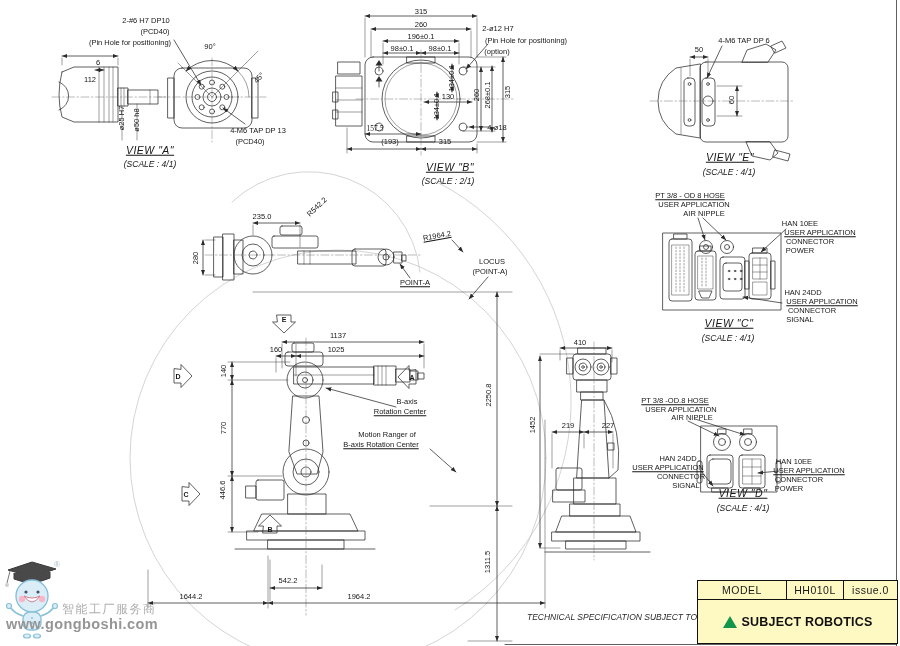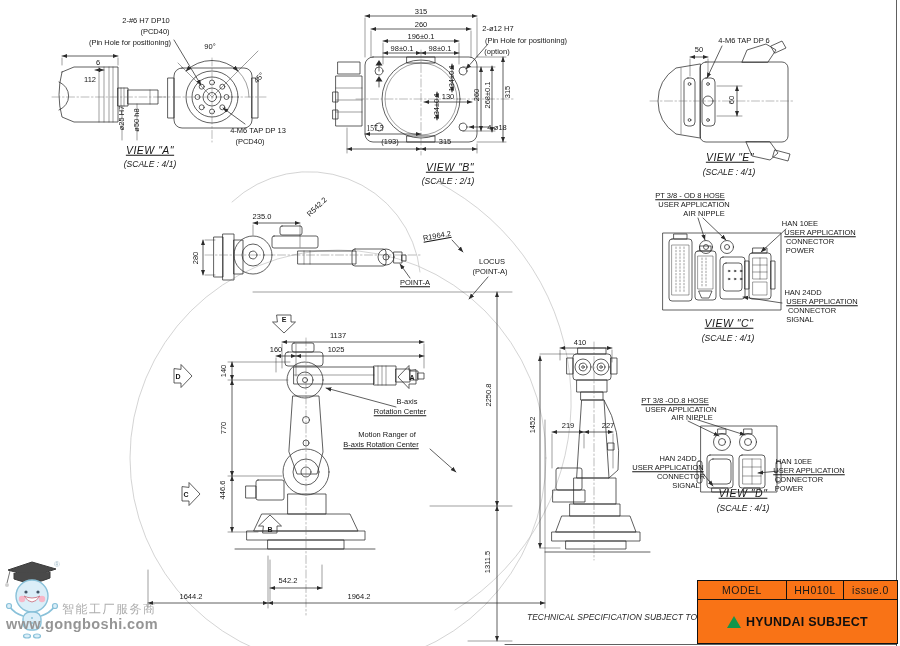--- a/index.html
+++ b/index.html
@@ -13,21 +13,21 @@
   .labels{position:absolute;left:0;top:0;width:900px;height:646px}
   .lbl{position:absolute;font-size:7.5px;line-height:1;white-space:nowrap;color:#161616;
        transform:translate(-50%,-50%)}
   .lbl.u{text-decoration:underline}
   .lbl.t{font-size:10.5px;font-style:italic;letter-spacing:.5px;text-decoration:underline}
   .lbl.s{font-size:8.5px;font-style:italic}
   .lbl.mk{font-size:7px;font-weight:bold}
   .lbl.sp{font-size:8.5px;font-style:italic;color:#2a2a2a}
   
   .tb{position:absolute;left:697px;top:580px;width:199px;height:62px;border:1.7px solid #111;
-      background:#f97316;display:flex;flex-direction:column;font-size:10.5px}
+      background:#fef9c3;display:flex;flex-direction:column;font-size:10.5px}
   .tbr{display:flex;flex:0 0 18px;border-bottom:1px solid #111;align-items:stretch}
   .tbc{display:flex;align-items:center;justify-content:center;letter-spacing:.5px}
   .tbc.b{border-right:1px solid #111}
   .tb-logo{flex:1;display:flex;align-items:center;justify-content:center;gap:5px}
   .tri{width:0;height:0;border-left:7px solid transparent;border-right:7px solid transparent;
        border-bottom:12px solid #13954b;display:inline-block}
   .co{font-weight:bold;font-size:12.5px;letter-spacing:.2px;color:#101010}
   
   .wm{position:absolute;left:4px;top:554px;width:160px;height:90px;opacity:.92}
   .wm-svg{position:absolute;left:0;top:0}
@@ -498,21 +498,21 @@
     </div>
 
 <div class="tb">
   <div class="tbr">
     <div class="tbc b" style="width:88px">MODEL</div>
     <div class="tbc b" style="width:56px">HH010L</div>
     <div class="tbc" style="flex:1">issue.0</div>
   </div>
   <div class="tb-logo">
     <span class="tri"></span>
-    <span class="co">HYUNDAI SUBJECT</span>
+    <span class="co">SUBJECT ROBOTICS</span>
   </div>
 </div>
 
 <div class="wm">
   <svg class="wm-svg" width="56" height="86" viewBox="0 0 56 86">
     <path d="M4,16 L28,8 L52,15 L28,23 Z" fill="#3a3a3a" stroke="#2a2a2a" stroke-width="1"></path>
     <path d="M10,19 L10,25 Q19,29 28,28 Q38,28 46,24 L46,18" fill="#3a3a3a" stroke="#2a2a2a" stroke-width="1"></path>
     <line x1="6" y1="17" x2="3" y2="29" stroke="#6a6a6a" stroke-width="1"></line>
     <circle cx="3" cy="31" r="2" fill="#cccccc"></circle>
     <circle cx="28" cy="42" r="16" fill="#d8edf8" stroke="#7fbcd6" stroke-width="1.4"></circle>

